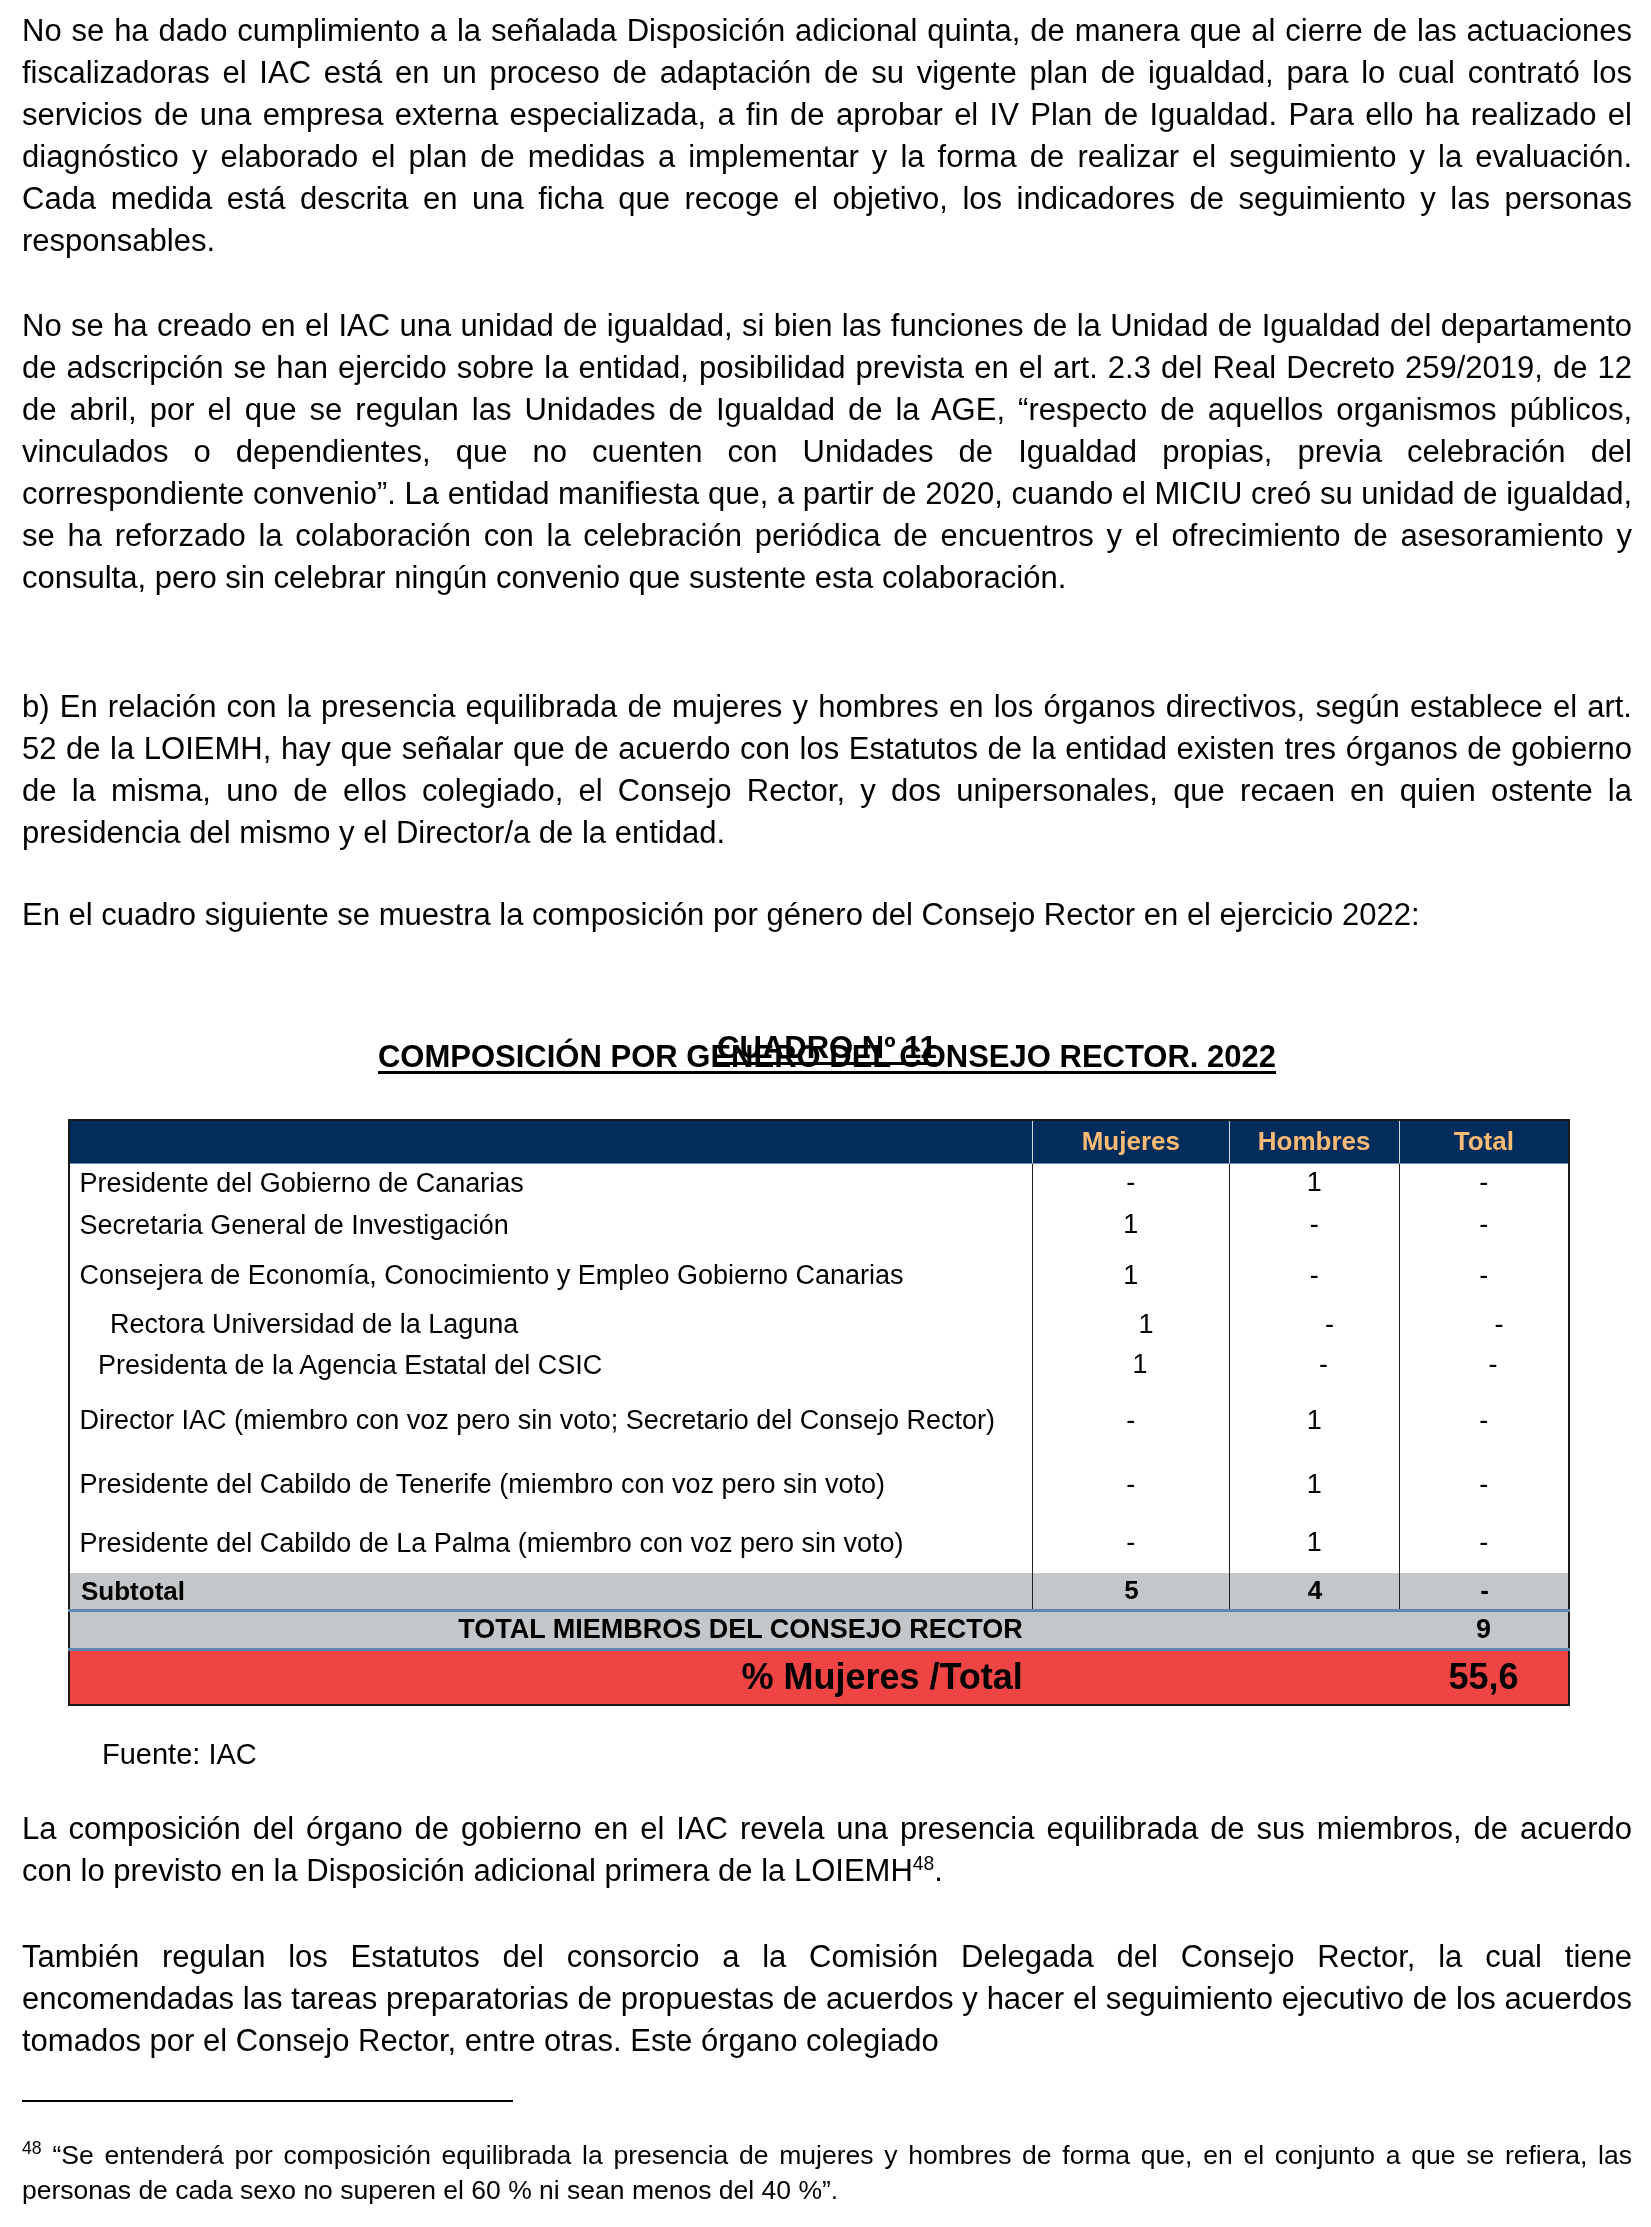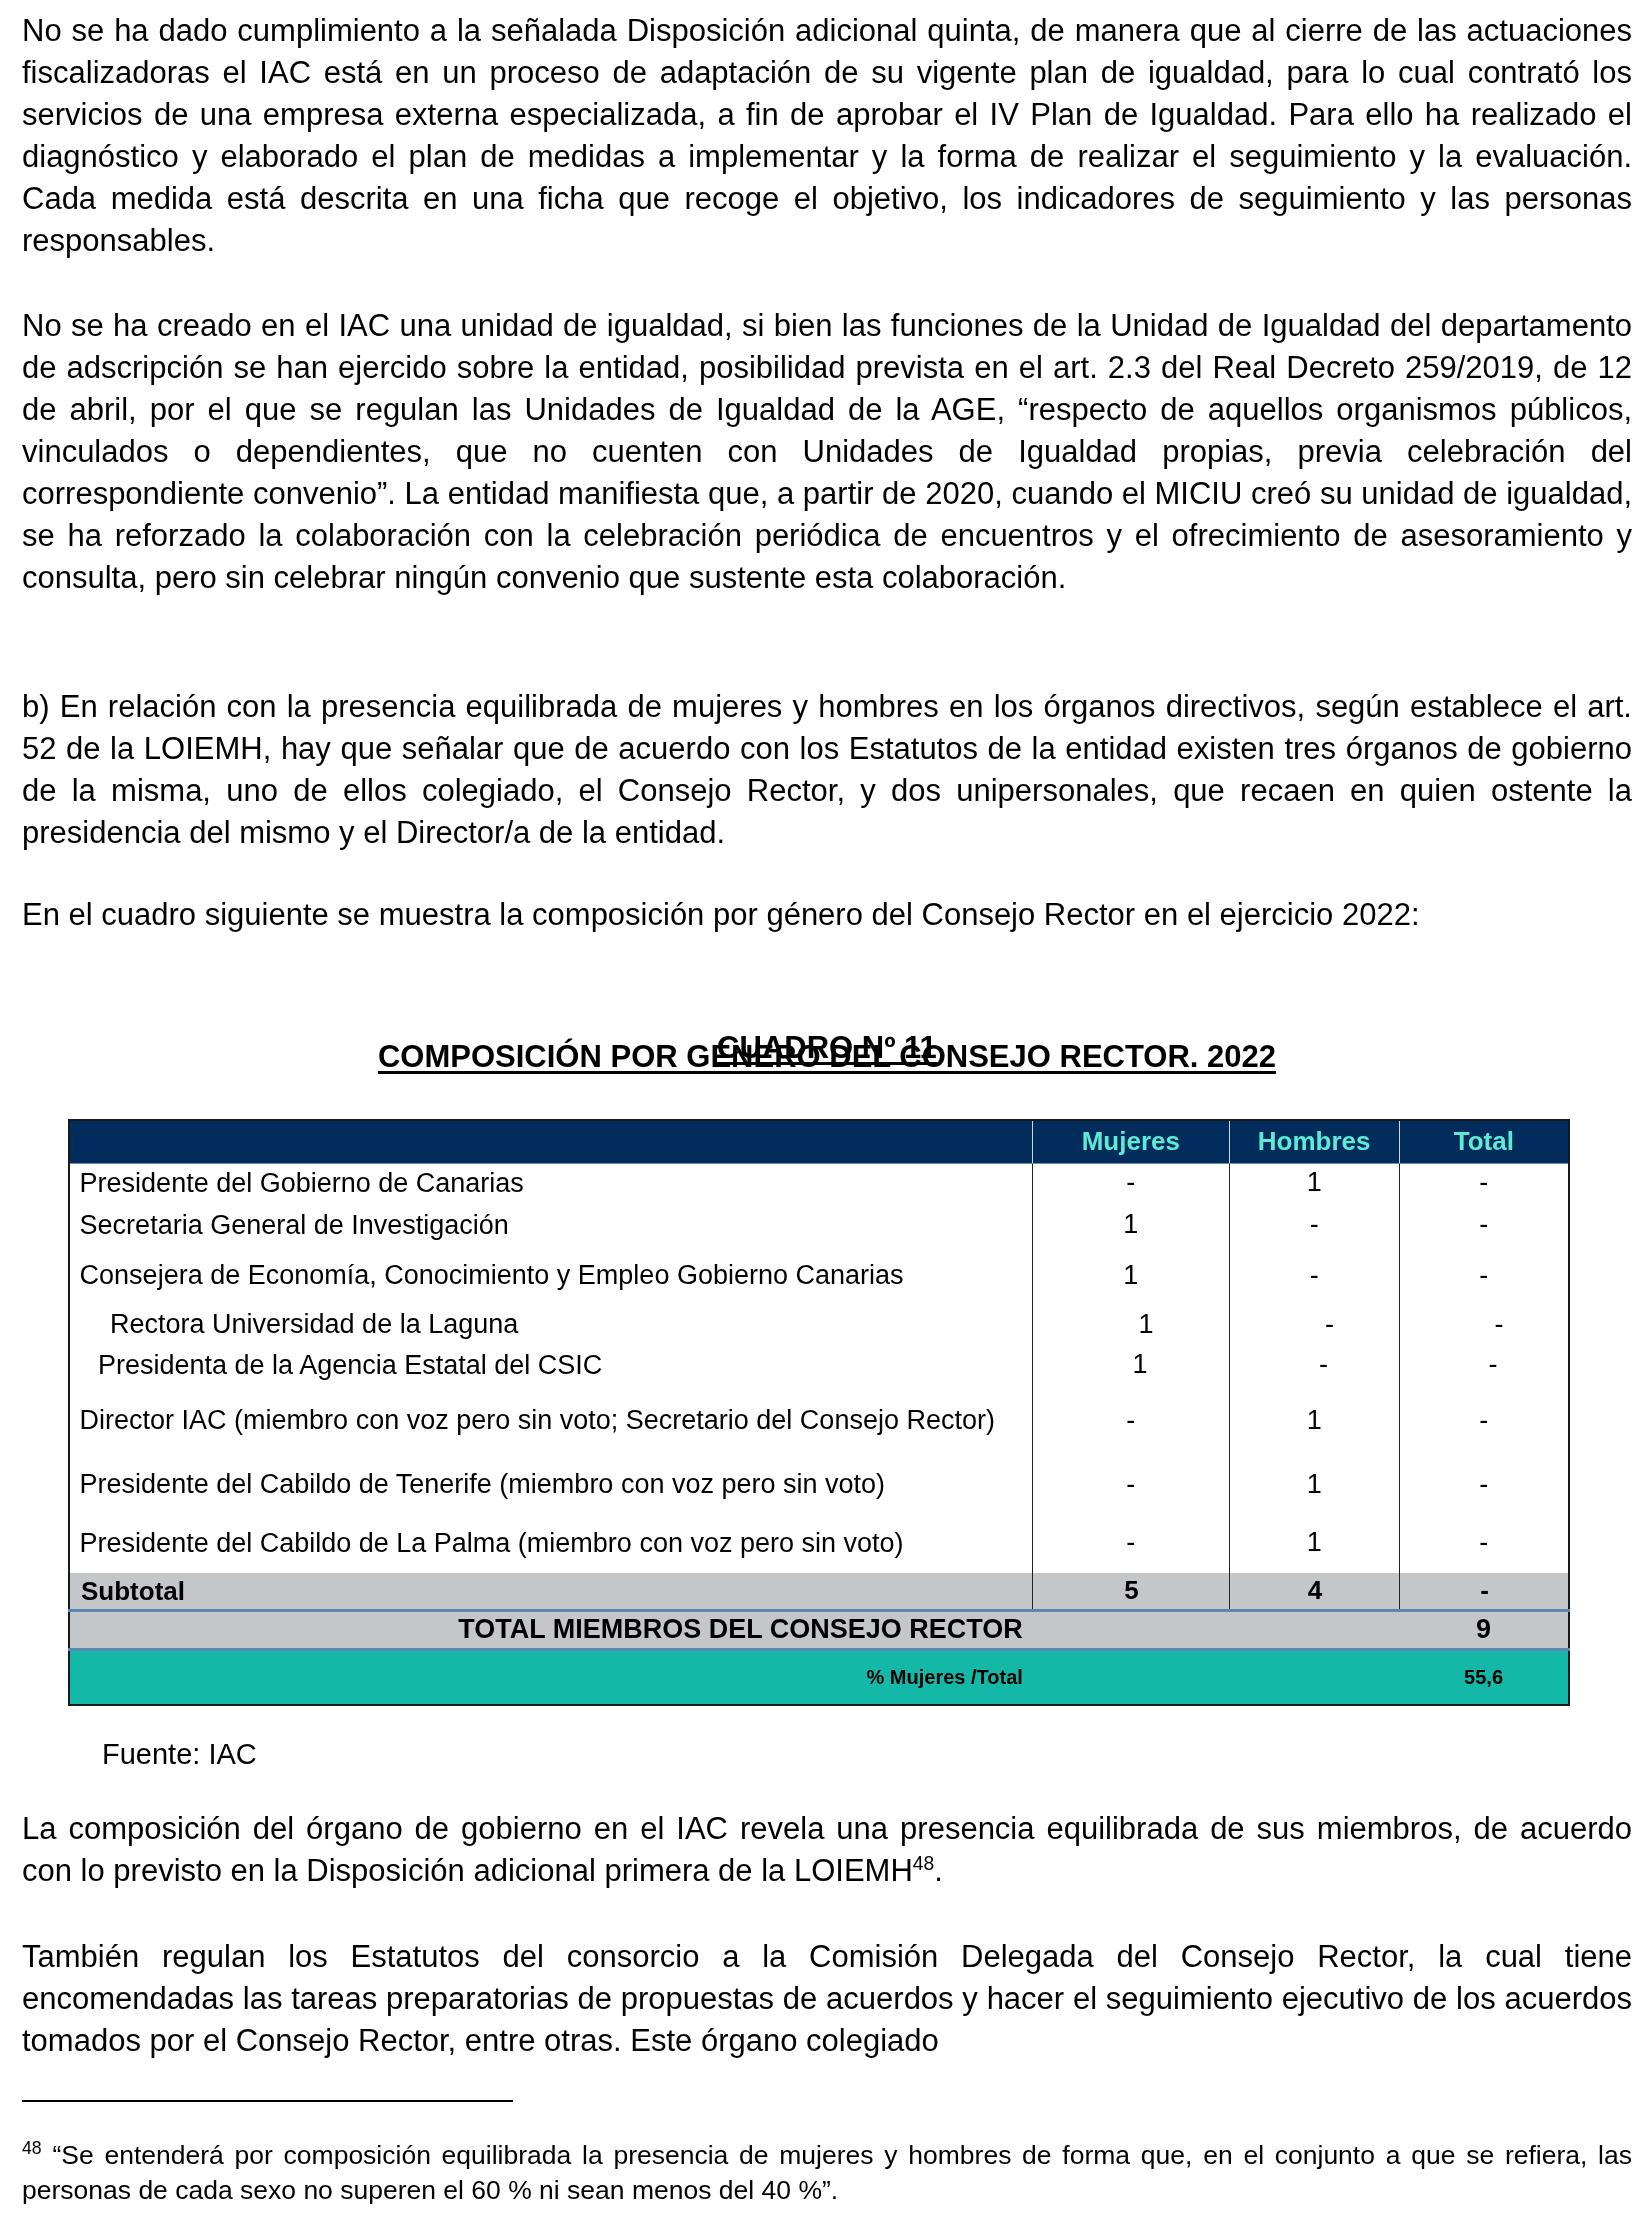--- a/index.html
+++ b/index.html
@@ -44,21 +44,21 @@
       left: 68px;
       top: 1119px;
       width: 1502px;
       border-collapse: collapse;
       font-size: 27px;
       border: 2.4px solid #1a1a1a;
     }
     table.cuadro td, table.cuadro th { padding: 0 9.6px; }
     table.cuadro th {
       background: #022c5b;
-      color: #5eead4;
+      color: #fdba74;
       font-weight: bold;
       font-size: 26px;
       height: 43px;
       text-align: center;
       border-left: 1.6px solid #d0d7e2;
       border-bottom: 1.6px solid #6b8bb2;
     }
     table.cuadro th.blank { border-left: none; }
     col.c-name { width: 965px; }
     col.c-m { width: 197px; }
@@ -84,23 +84,23 @@
       padding-left: 11px;
     }
     tr.total td {
       background: #c3c7ca;
       font-weight: bold;
       font-size: 27px;
       height: 39px;
       border-bottom: 3.2px solid #5d86b3;
     }
     tr.pct td {
-      background: #14b8a6;
-      font-weight: bold;
-      font-size: 20px;
+      background: #ef4444;
+      font-weight: bold;
+      font-size: 36px;
       height: 56px;
     }
     td.right { text-align: right; padding-right: 16px; }
     td.center { text-align: center; }
 
     #source {
       position: absolute;
       left: 80px;
       top: 1738px;
       font-size: 29px;

